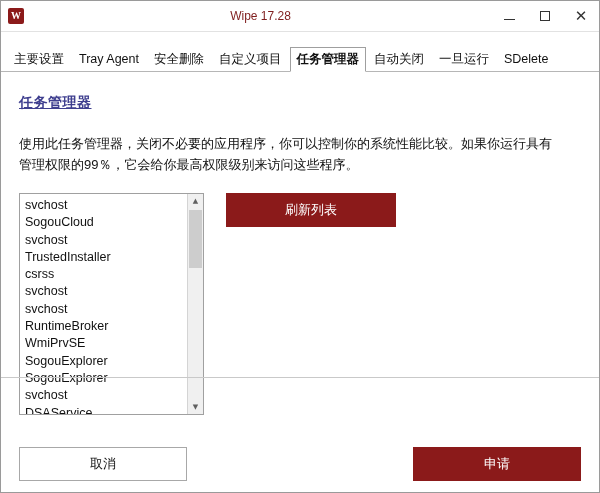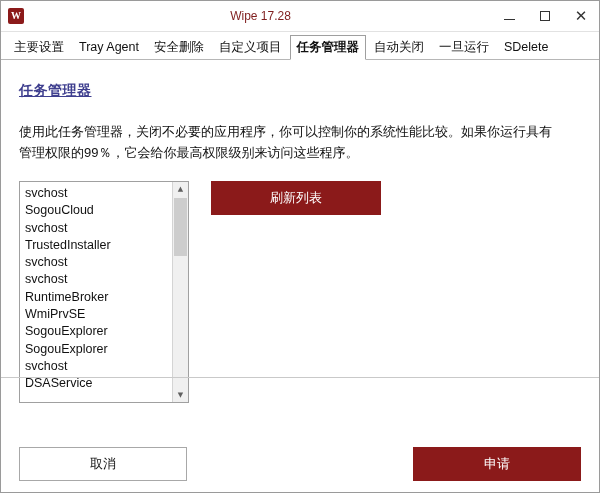--- a/index.html
+++ b/index.html
@@ -89,20 +89,21 @@
   
   .tabbar {
     flex: 0 0 auto;
     display: flex;
     align-items: flex-end;
     padding: 3px 4px 0 6px;
     background: #ffffff;
     border-bottom: 1px solid #b6b6b6;
     height: 24px;
     box-sizing: content-box;
+    margin-top: 12px;
   }
   .tab {
     font-size: 12.5px;
     padding: 3px 6px 4px 6px;
     color: #111111;
     white-space: nowrap;
     border: 1px solid transparent;
     border-bottom: none;
     line-height: 16px;
     margin-right: 1px;
@@ -137,21 +138,21 @@
     color: #111111;
     max-width: 545px;
   }
   
   .panel-row {
     margin-top: 18px;
     display: flex;
     align-items: flex-start;
   }
   .list-wrap {
-    width: 170px;
+    width: 185px;
     height: 222px;
     border: 1px solid #a0a0a0;
     background: #ffffff;
     box-sizing: border-box;
     display: flex;
     overflow: hidden;
   }
   .list {
     flex: 1 1 auto;
     padding: 3px 0 0 5px;
@@ -269,20 +270,21 @@
     <div class="section-title">任务管理器</div>
     <div class="description">使用此任务管理器，关闭不必要的应用程序，你可以控制你的系统性能比较。如果你运行具有管理权限的99％，它会给你最高权限级别来访问这些程序。</div>
 
     <div class="panel-row">
       <div class="list-wrap">
         <div class="list">
           <div class="list-item">svchost</div>
           <div class="list-item">SogouCloud</div>
           <div class="list-item">svchost</div>
           <div class="list-item">TrustedInstaller</div>
+          <div class="list-item">csrss</div>
           <div class="list-item">svchost</div>
           <div class="list-item">svchost</div>
           <div class="list-item">RuntimeBroker</div>
           <div class="list-item">WmiPrvSE</div>
           <div class="list-item">SogouExplorer</div>
           <div class="list-item">SogouExplorer</div>
           <div class="list-item">svchost</div>
           <div class="list-item">DSAService</div>
 
         </div>

